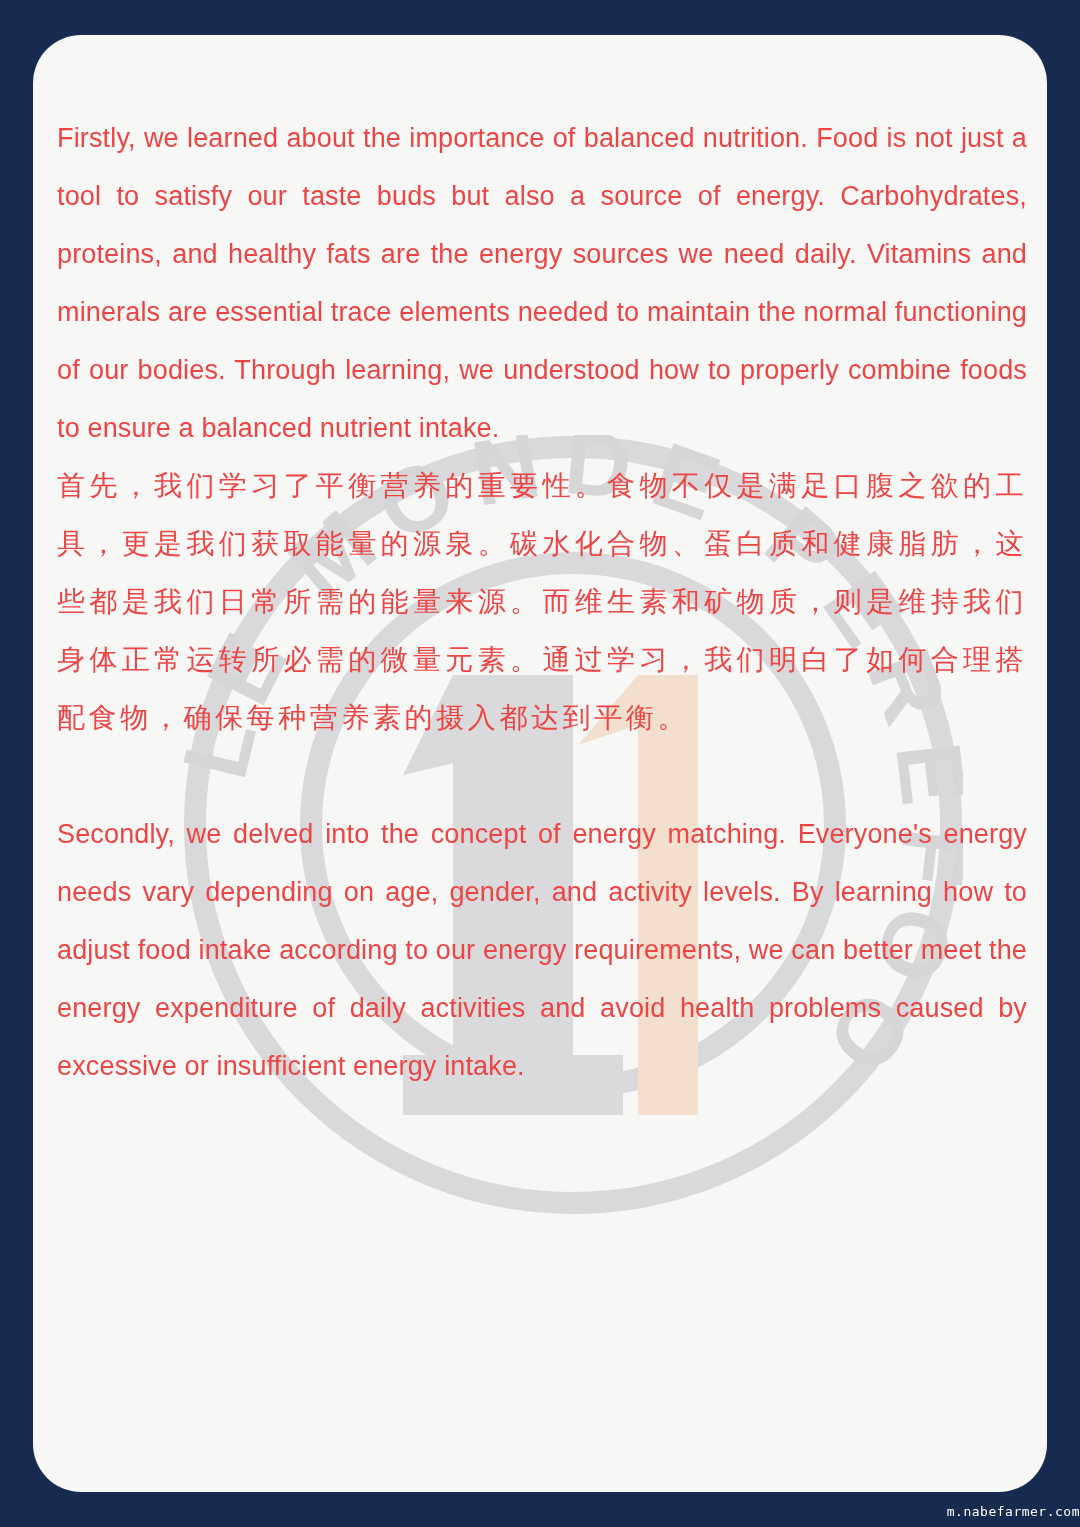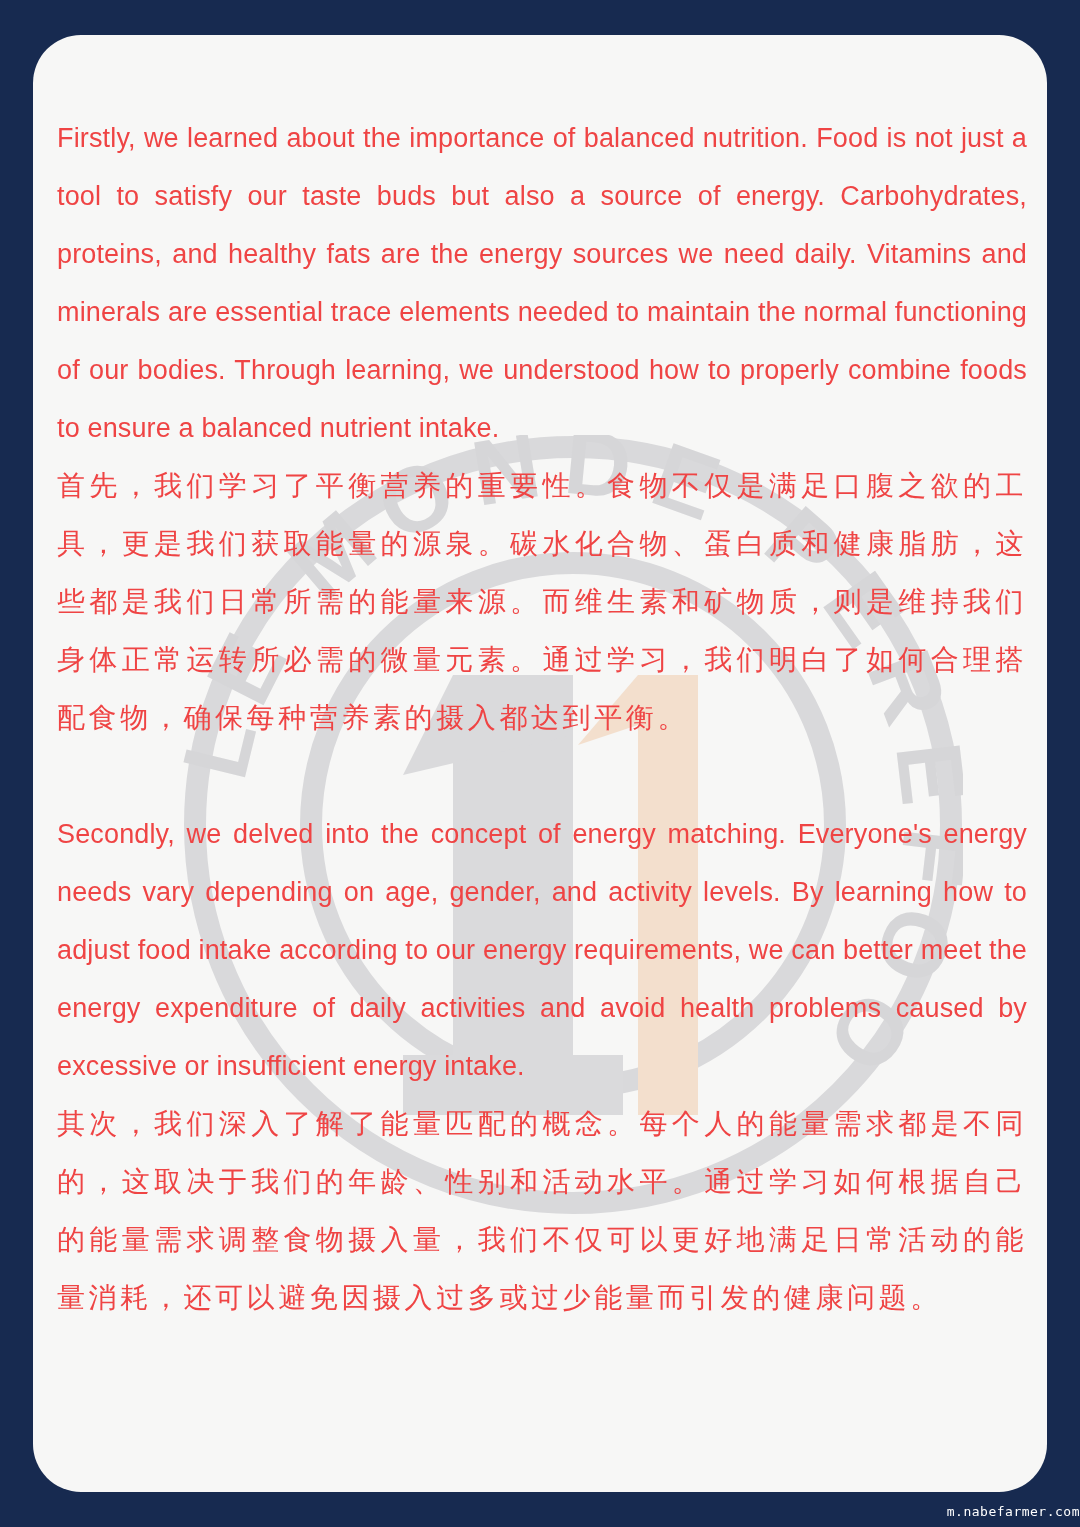--- a/index.html
+++ b/index.html
@@ -93,17 +93,16 @@
 
     <rect x="455" y="240" width="60" height="440" fill="#f3dfcd"></rect>
     <polygon points="455,240 515,240 455,290 395,310" fill="#f3dfcd"></polygon>
   </svg>
 
   <div class="content">
     <p class="para-en">Firstly, we learned about the importance of balanced nutrition. Food is not just a tool to satisfy our taste buds but also a source of energy. Carbohydrates, proteins, and healthy fats are the energy sources we need daily. Vitamins and minerals are essential trace elements needed to maintain the normal functioning of our bodies. Through learning, we understood how to properly combine foods to ensure a balanced nutrient intake.</p>
     <p class="para-zh">首先，我们学习了平衡营养的重要性。食物不仅是满足口腹之欲的工具，更是我们获取能量的源泉。碳水化合物、蛋白质和健康脂肪，这些都是我们日常所需的能量来源。而维生素和矿物质，则是维持我们身体正常运转所必需的微量元素。通过学习，我们明白了如何合理搭配食物，确保每种营养素的摄入都达到平衡。</p>
     <div class="spacer"></div>
     <p class="para-en">Secondly, we delved into the concept of energy matching. Everyone's energy needs vary depending on age, gender, and activity levels. By learning how to adjust food intake according to our energy requirements, we can better meet the energy expenditure of daily activities and avoid health problems caused by excessive or insufficient energy intake.</p>
-    <p class="para-zh">其次，我们深入了解了能量匹配的概念。每个人的能量需求都是不同的，这取决于我们的年龄、性别和活动水平。通过学习如何根据自己的能量需求调整食物摄入量，我们不仅可以更好地满足日常活动的能量消耗，还可以避免因摄入过多或过少能量而引发的健康问题。</p>
   </div>
 </div>
 
 <div class="footer-url">m.nabefarmer.com</div>
 
 </body></html>

